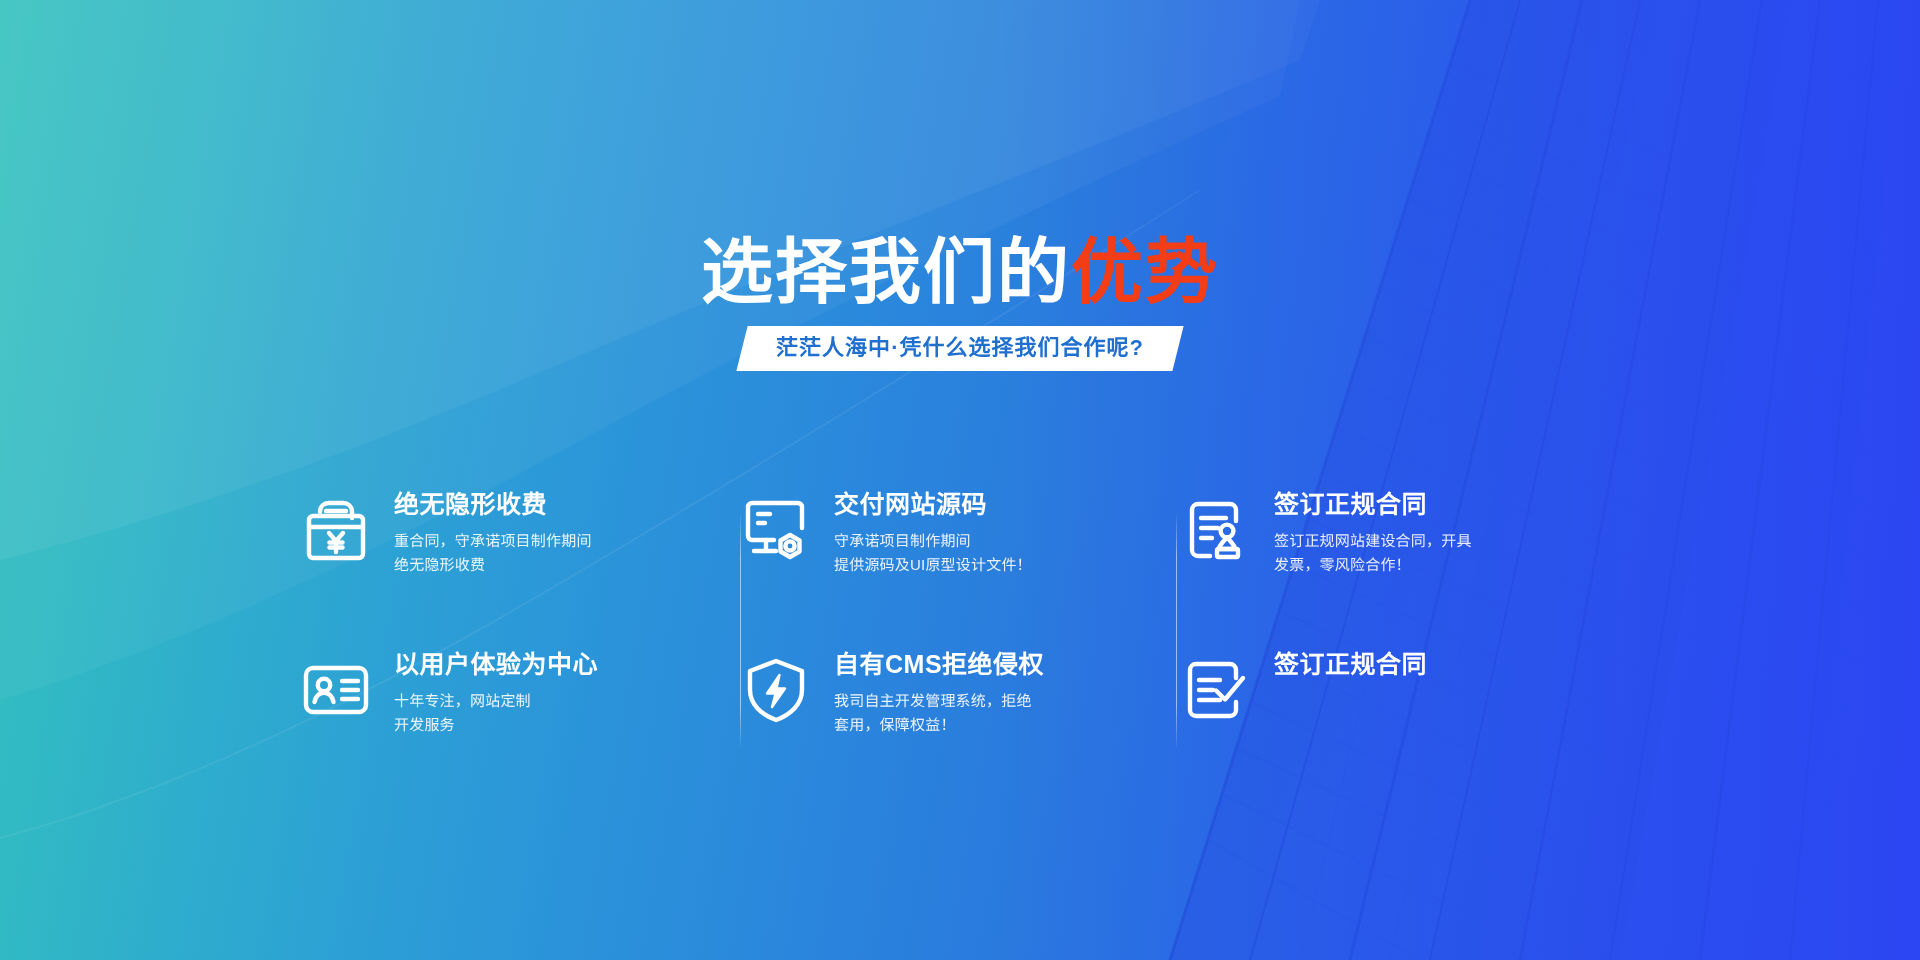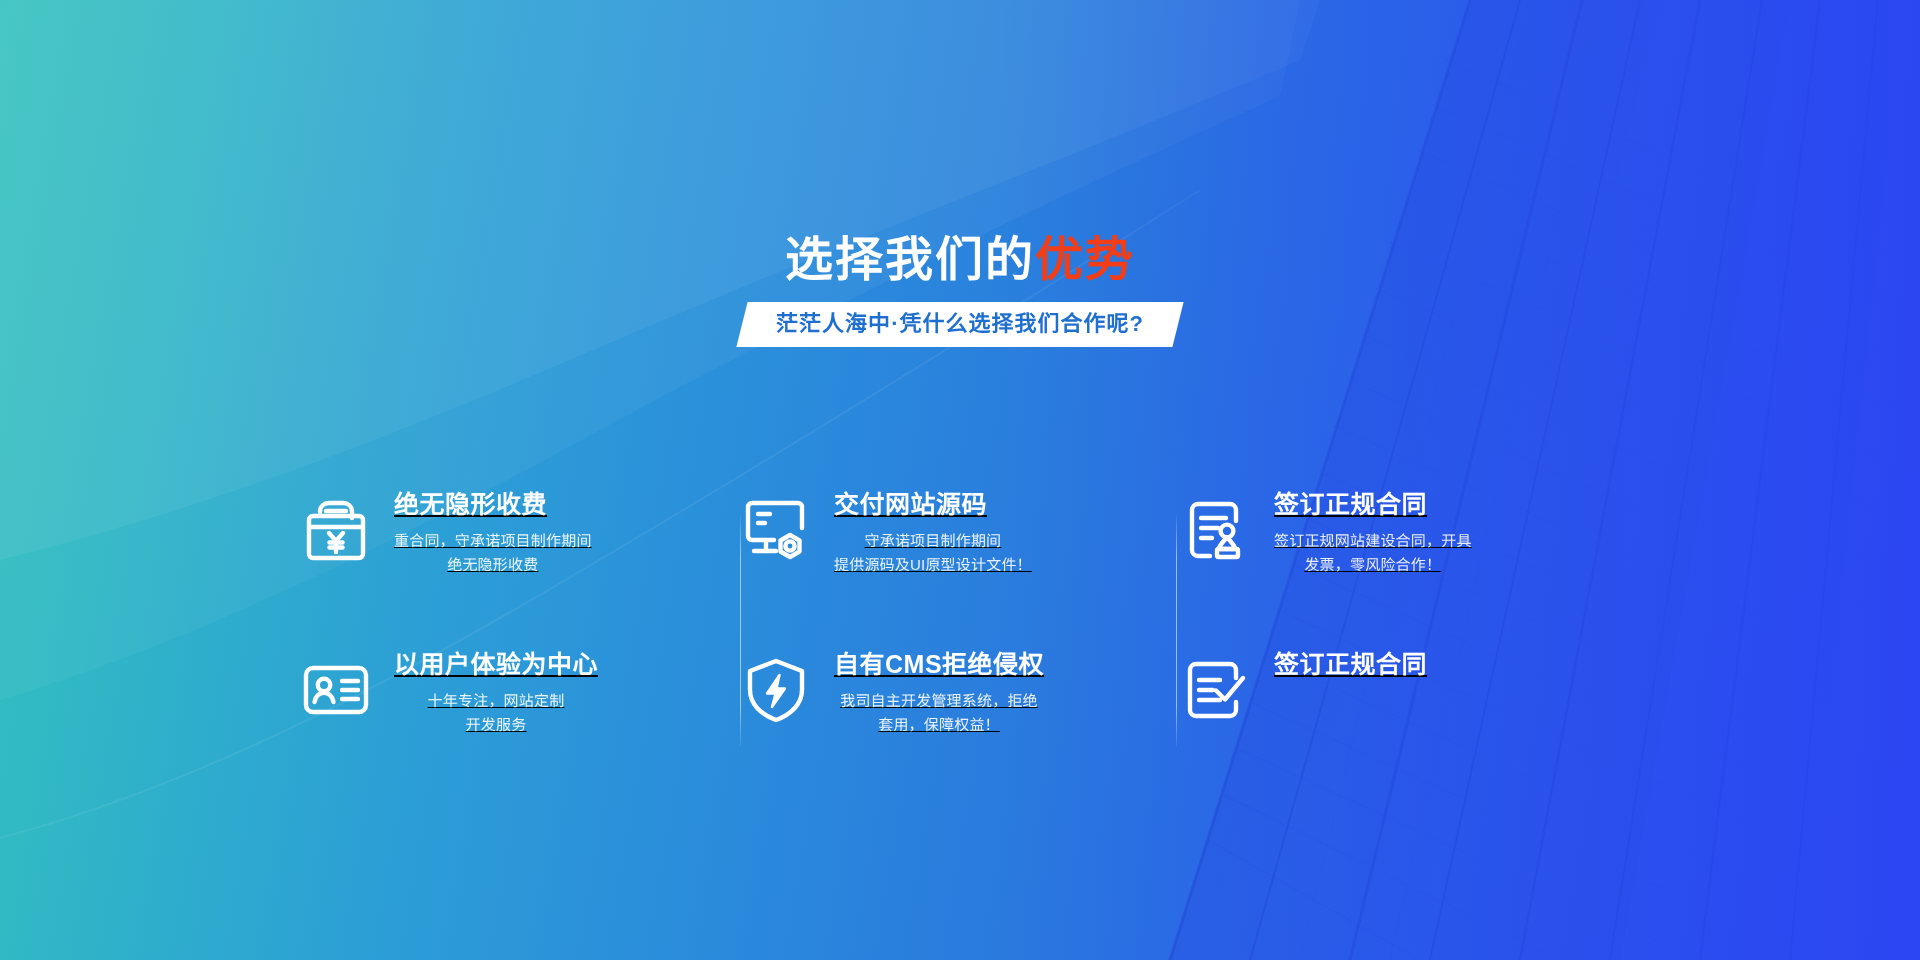--- a/index.html
+++ b/index.html
@@ -54,21 +54,21 @@
   .heading {
     position: absolute;
     left: 0;
     right: 0;
     top: 236px;
     text-align: center;
     z-index: 4;
   }
   .heading-title {
     margin: 0;
-    font-size: 48px;
+    font-size: 72px;
     line-height: 1.0;
     font-weight: bold;
     letter-spacing: 2px;
     color: #ffffff;
     white-space: nowrap;
   }
   .heading-title .accent { color: #f23d17; }
 
   .heading-sub-wrap {
     margin-top: 18px;
@@ -96,21 +96,20 @@
   
   .features {
     position: absolute;
     left: 300px;
     top: 490px;
     width: 1320px;
     display: grid;
     grid-template-columns: 1fr 1fr 1fr;
     grid-template-rows: 160px 160px;
     z-index: 3;
-    text-decoration: underline;
   }
   .feature {
     display: flex;
     align-items: flex-start;
     gap: 22px;
     padding-right: 30px;
   }
   .feature-icon {
     flex: 0 0 auto;
     width: 72px;
@@ -130,21 +129,21 @@
     letter-spacing: 0.5px;
     white-space: nowrap;
   }
   .feature-desc {
     margin: 0;
     font-size: 15px;
     line-height: 1.62;
     color: rgba(255,255,255,0.90);
     letter-spacing: 0.2px;
   }
-  .feature-desc span { display: block; white-space: nowrap; text-align: center; }
+  .feature-desc span { display: block; white-space: nowrap; }
 
   
   .divider {
     position: absolute;
     top: 515px;
     width: 1px;
     height: 232px;
     background: linear-gradient(to bottom,
         rgba(255,255,255,0.05),
         rgba(255,255,255,0.55) 18%,

